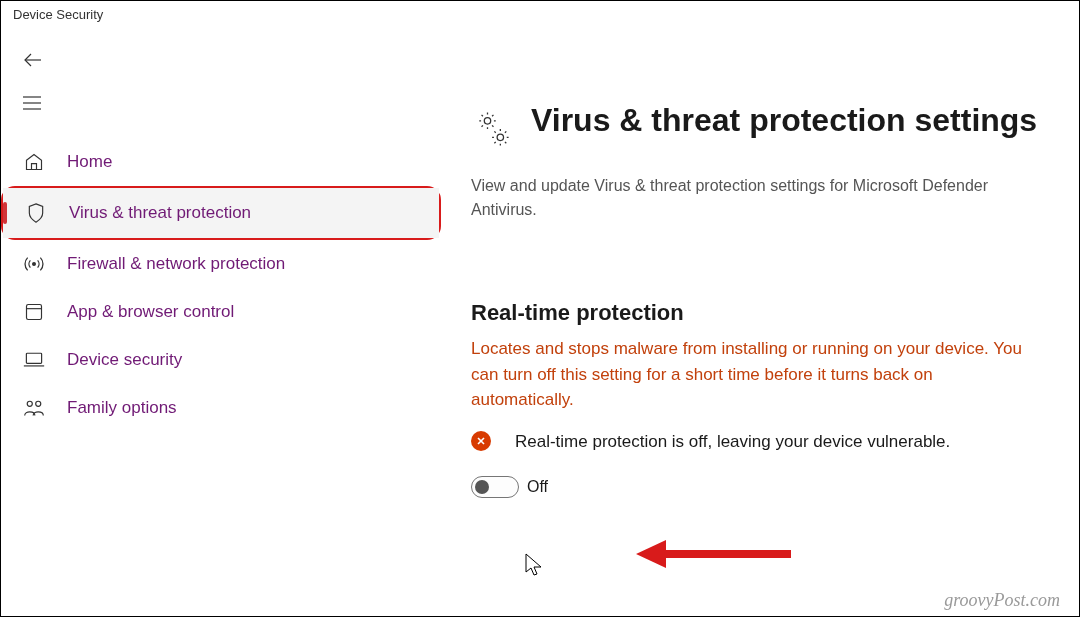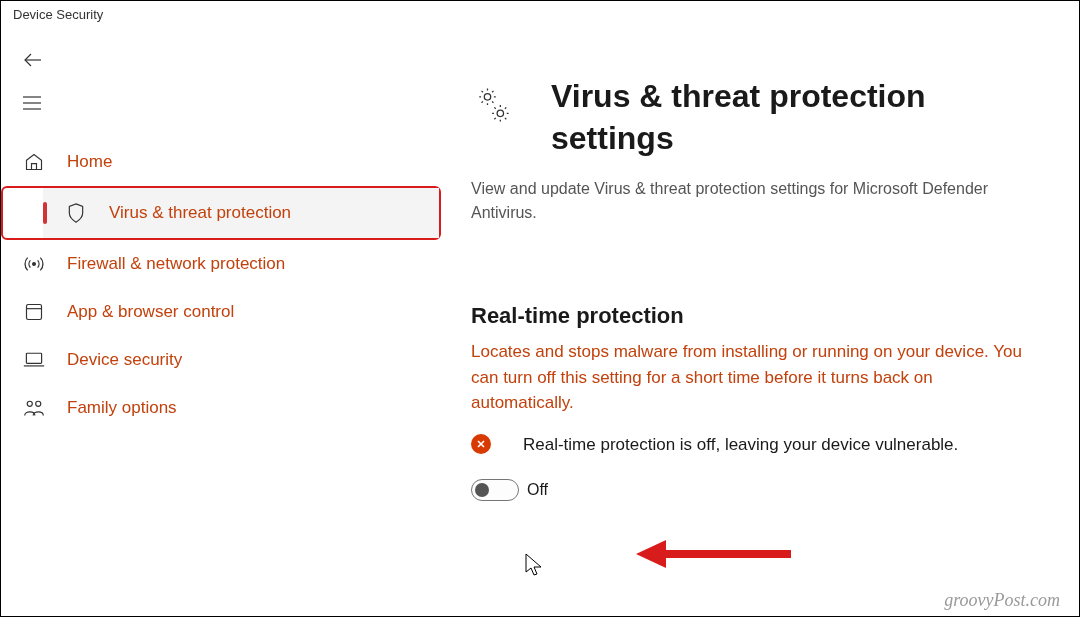--- a/index.html
+++ b/index.html
@@ -43,21 +43,21 @@
     }
     .nav-list {
       margin-top: 14px;
     }
     .nav-item {
       display: flex;
       align-items: center;
       gap: 22px;
       padding: 14px 22px 14px 22px;
       font-size: 17px;
-      color: #c2410c;
+      color: #701a75;
       cursor: pointer;
       position: relative;
     }
     .nav-item .icon-wrap {
       width: 22px;
       display: flex;
       justify-content: center;
       align-items: center;
       color: #333;
     }
@@ -70,34 +70,34 @@
       left: 0;
       top: 50%;
       transform: translateY(-50%);
       width: 4px;
       height: 22px;
       background: #d13438;
       border-radius: 2px;
     }
     .highlight-box {
       border: 2px solid #d81b1b;
-      border-radius: 6px;
-      padding-left: 40px;
+      border-radius: 14px;
     }
     .content {
       flex: 1;
       padding: 48px 40px 20px 30px;
       border-top-left-radius: 12px;
       background: #fff;
       position: relative;
     }
     .content-header {
       display: flex;
-      gap: 36px;
+      gap: 16px;
       align-items: flex-start;
+      margin-top: 24px;
     }
     .gear-icon-wrap {
       padding-top: 8px;
     }
     .page-title {
       font-size: 32px;
       font-weight: 600;
       line-height: 1.3;
       color: #1a1a1a;
     }
@@ -118,21 +118,21 @@
     .section-desc {
       margin-top: 10px;
       font-size: 17px;
       color: #c2410c;
       line-height: 1.5;
     }
     .warning-row {
       margin-top: 16px;
       display: flex;
       align-items: flex-start;
-      gap: 32px;
+      gap: 24px;
     }
     .warning-badge {
       width: 20px;
       height: 20px;
       border-radius: 50%;
       background: #d83b01;
       display: flex;
       align-items: center;
       justify-content: center;
       flex-shrink: 0;

